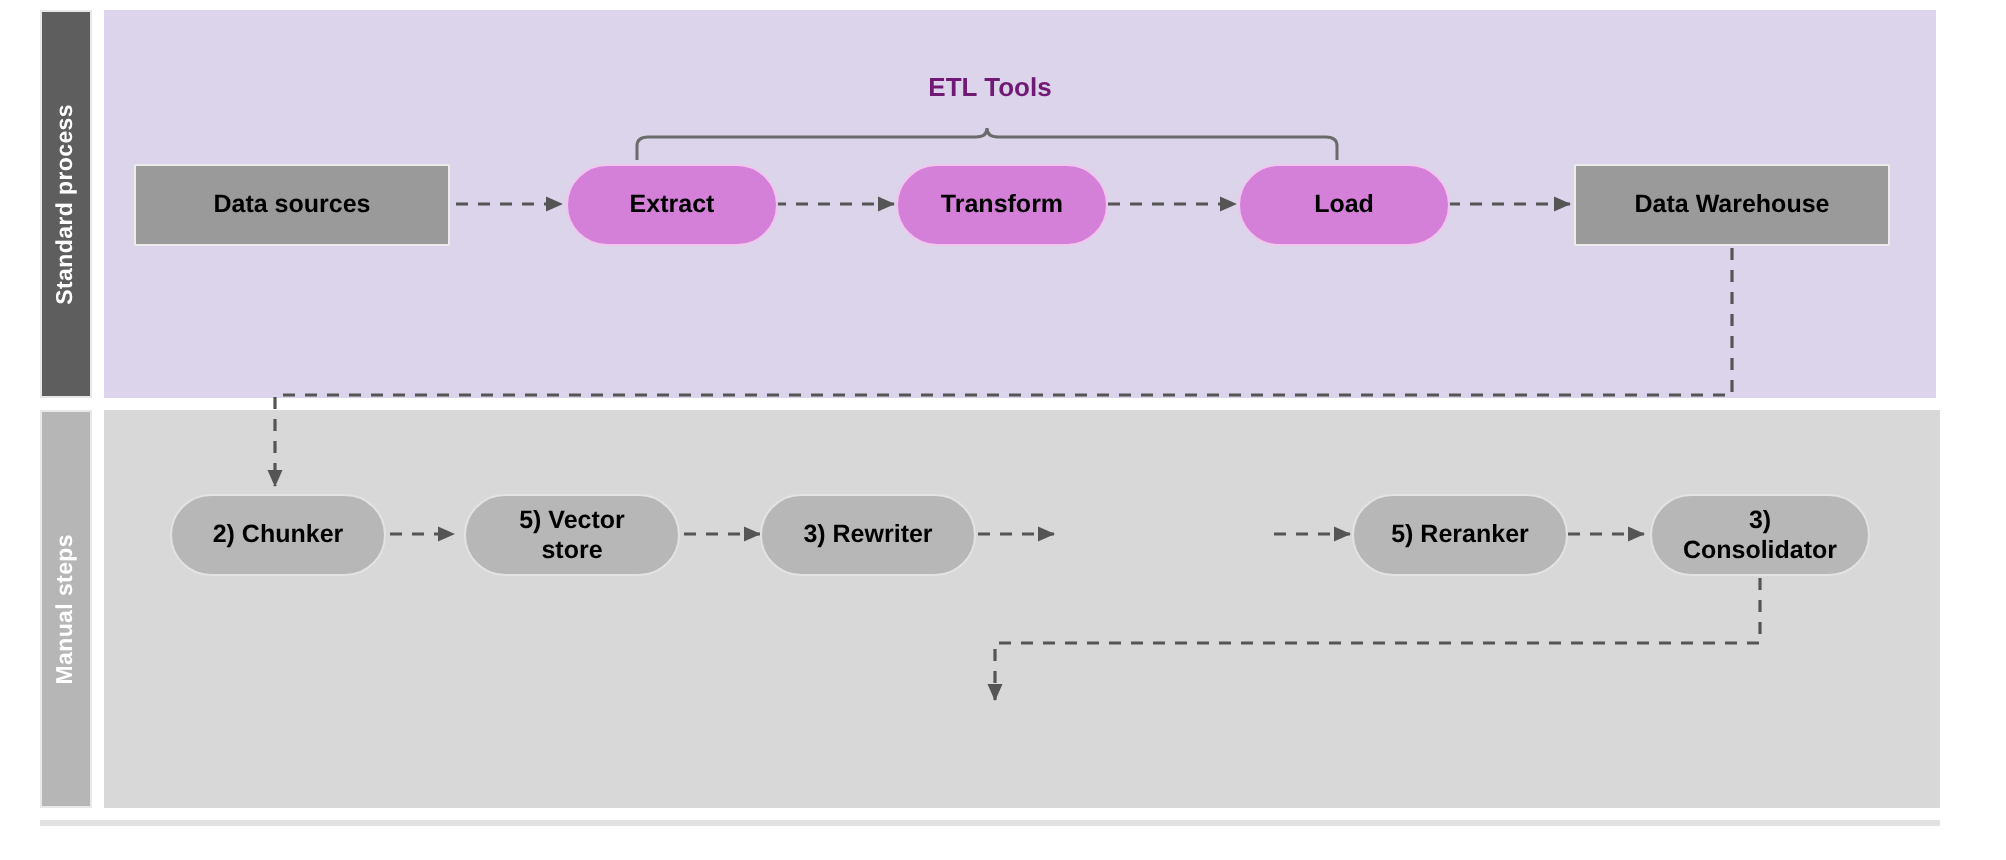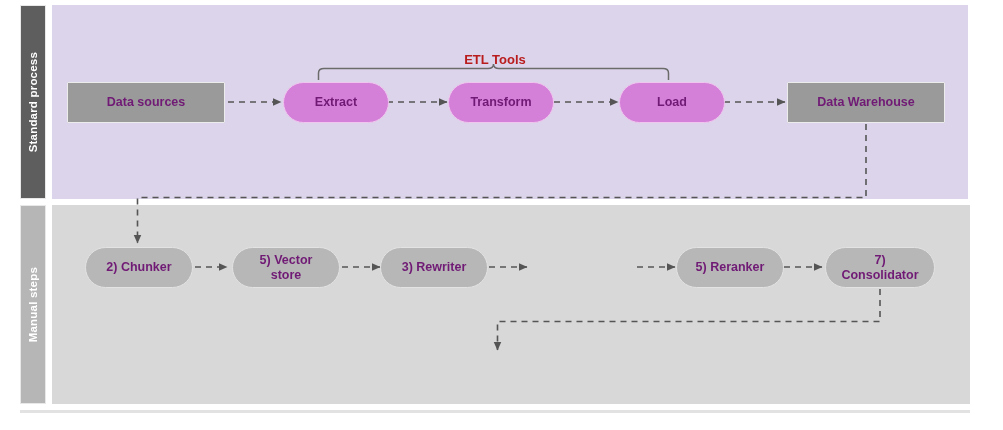--- a/index.html
+++ b/index.html
@@ -63,21 +63,21 @@
   }
 
   
   .node {
     position: absolute;
     box-sizing: border-box;
     display: flex;
     align-items: center;
     justify-content: center;
     text-align: center;
-    color: #701a75;
+    color: #000000;
     font-size: 12.5px;
     font-weight: bold;
     line-height: 1.15;
     z-index: 5;
   }
   .node-rect {
     background: #9a9a9a;
     border: 1.5px solid #ececec;
     border-radius: 1px;
   }
@@ -102,26 +102,26 @@
     position: absolute;
     left: 0; top: 0;
     width: 1003px; height: 430px;
     z-index: 3;
     pointer-events: none;
   }
 
   
   #etl-tools-label {
     position: absolute;
-    left: 420px; top: 52px;
+    left: 420px; top: 36px;
     width: 150px;
     text-align: center;
     font-size: 13px;
     font-weight: bold;
-    color: #b91c1c;
+    color: #701a75;
     z-index: 6;
   }
 </style>
 </head>
 <body>
 
 <div id="canvas">
 
   <div id="lane1-body"></div>
   <div id="lane2-body"></div>
@@ -174,16 +174,16 @@
 
   <div class="node node-pill-step" style="left:85px; top:247px; width:108px; height:41px;">2) Chunker</div>
 
   <div class="node node-pill-step" style="left:232px; top:247px; width:108px; height:41px; padding:0 18px;">5) Vector store</div>
 
   <div class="node node-pill-step" style="left:380px; top:247px; width:108px; height:41px;">3) Rewriter</div>
 
 
   <div class="node node-pill-step" style="left:676px; top:247px; width:108px; height:41px;">5) Reranker</div>
 
-  <div class="node node-pill-step" style="left:825px; top:247px; width:110px; height:41px; padding:0 14px;">7) Consolidator</div>
+  <div class="node node-pill-step" style="left:825px; top:247px; width:110px; height:41px; padding:0 14px;">3) Consolidator</div>
 
 
 </div>
 
 </body></html>

